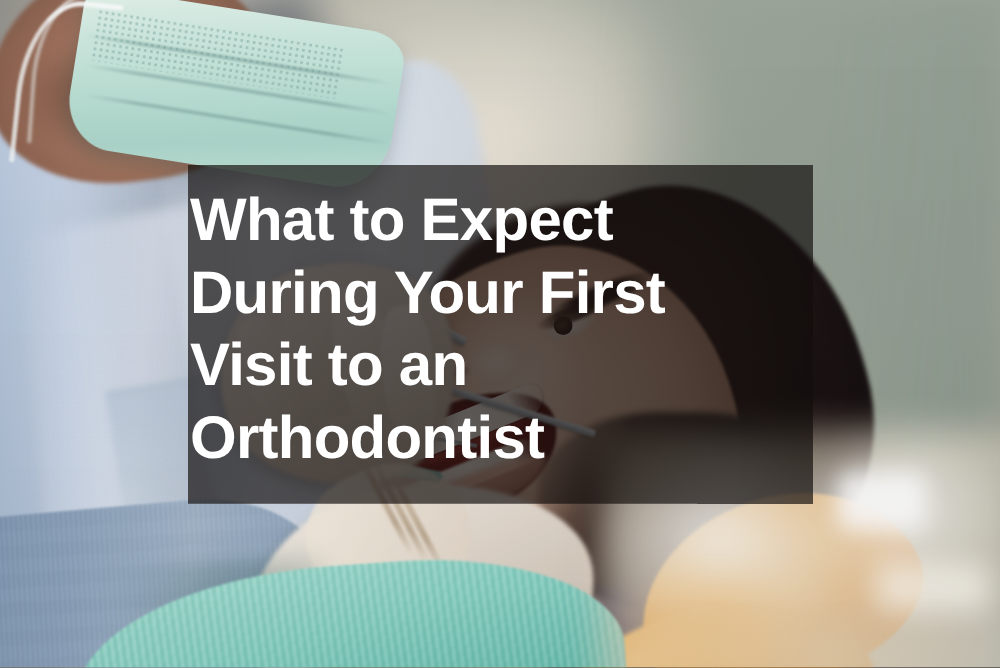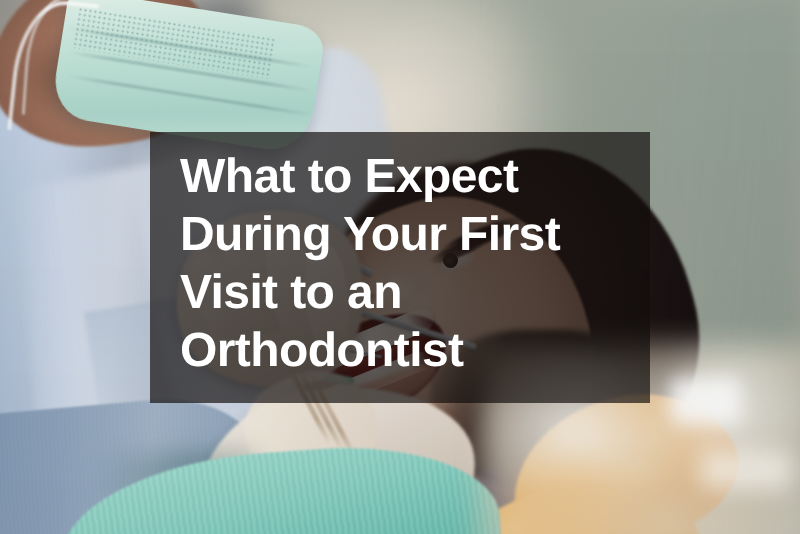--- a/index.html
+++ b/index.html
@@ -476,21 +476,21 @@
 
   
   .title-overlay {
     position: absolute;
     left: 150px;
     top: 132px;
     width: 500px;
     height: 271px;
     background: rgba(17, 14, 12, 0.68);
     box-sizing: border-box;
-    padding: 16px 18px 0 30px;
+    padding: 16px 18px 0 2px;
     display: block;
   }
 
   .headline {
     margin: 0;
     color: #ffffff;
     font-family: "Liberation Sans", sans-serif;
     font-weight: bold;
     font-size: 48px;
     line-height: 58px;

